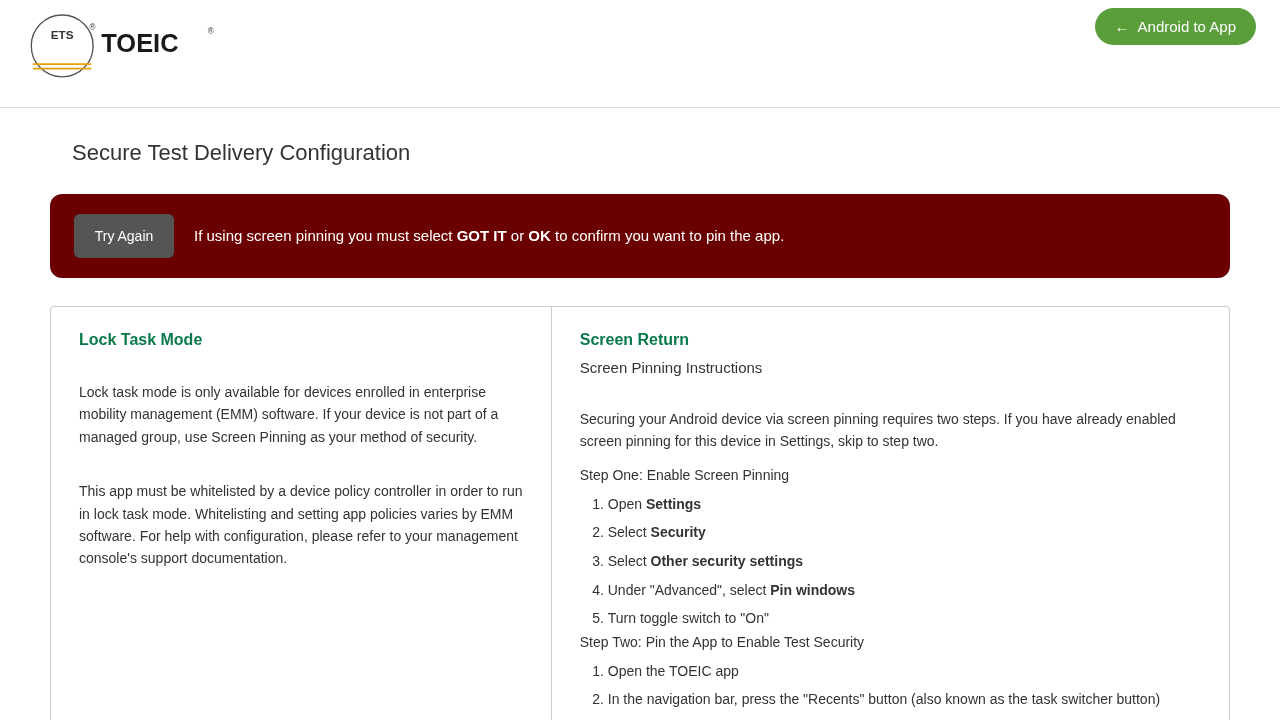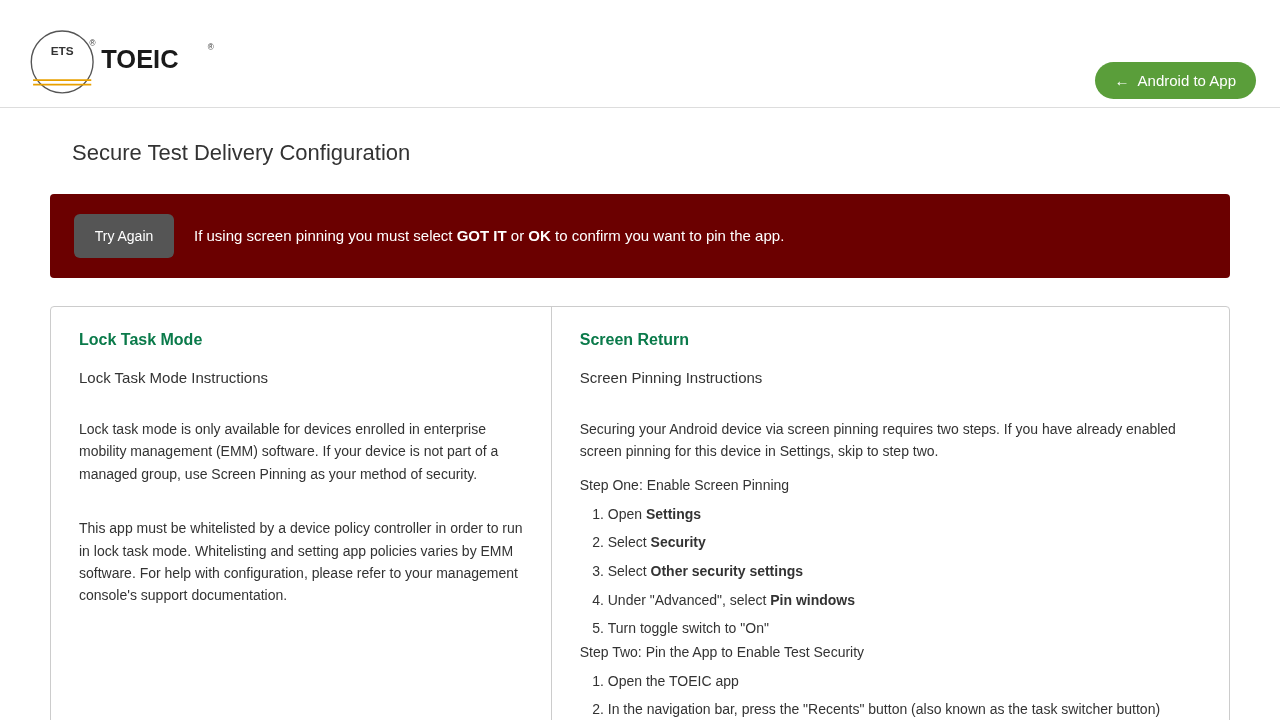--- a/index.html
+++ b/index.html
@@ -1,21 +1,21 @@
 <!DOCTYPE html>
 <html><head>
   <meta charset="utf-8">
   <style>
     * { box-sizing: border-box; margin: 0; padding: 0; }
     body { font-family: Arial, sans-serif; font-size: 14px; color: #333; background: #fff; }
 
     
     .header {
       display: flex;
-      align-items: flex-end;
+      align-items: flex-start;
       justify-content: space-between;
       padding: 8px 24px;
       border-bottom: 1px solid #ddd;
       height: 108px;
     }
     .logo-container {
       display: flex;
       align-items: center;
     }
     .logo-svg {
@@ -45,21 +45,21 @@
       font-size: 22px;
       font-weight: 400;
       color: #333;
       margin-bottom: 28px;
       margin-left: 22px;
     }
 
     
     .alert-box {
       background-color: #6b0000;
-      border-radius: 4px;
+      border-radius: 12px;
       padding: 20px 24px;
       margin-bottom: 28px;
       display: flex;
       align-items: center;
       gap: 20px;
     }
     .try-again-btn {
       background-color: #555;
       color: #fff;
       border: none;
@@ -95,21 +95,21 @@
     }
     .col-right {
       flex: 1.4;
       padding: 24px 28px;
     }
 
     .section-title {
       color: #0a7a4a;
       font-size: 16px;
       font-weight: 600;
-      margin-bottom: 20px;
+      margin-bottom: 10px;
     }
     .section-subtitle {
       font-size: 15px;
       font-weight: 400;
       color: #333;
       margin-bottom: 12px;
     }
     .section-text {
       font-size: 14px;
       color: #333;
@@ -174,21 +174,20 @@
     <button class="try-again-btn">Try Again</button>
     <p class="alert-text">
       <span>If using screen pinning you must select </span><strong>GOT IT</strong><span> or </span><strong>OK</strong><span> to confirm you want to pin the app.</span>
     </p>
   </div>
 
   <div class="two-col">
 
     <div class="col-left">
       <h2 class="section-title">Lock Task Mode</h2>
-      <h3 class="section-subtitle">Lock Task Mode Instructions</h3>
       <p class="section-text">Lock task mode is only available for devices enrolled in enterprise mobility management (EMM) software. If your device is not part of a managed group, use Screen Pinning as your method of security.</p>
       <p class="section-text">This app must be whitelisted by a device policy controller in order to run in lock task mode. Whitelisting and setting app policies varies by EMM software. For help with configuration, please refer to your management console's support documentation.</p>
     </div>
 
     <div class="col-right">
       <h2 class="section-title">Screen Return</h2>
       <h3 class="section-subtitle">Screen Pinning Instructions</h3>
       <p class="section-text">Securing your Android device via screen pinning requires two steps. If you have already enabled screen pinning for this device in Settings, skip to step two.</p>
 
       <p class="step-header">Step One: Enable Screen Pinning</p>

